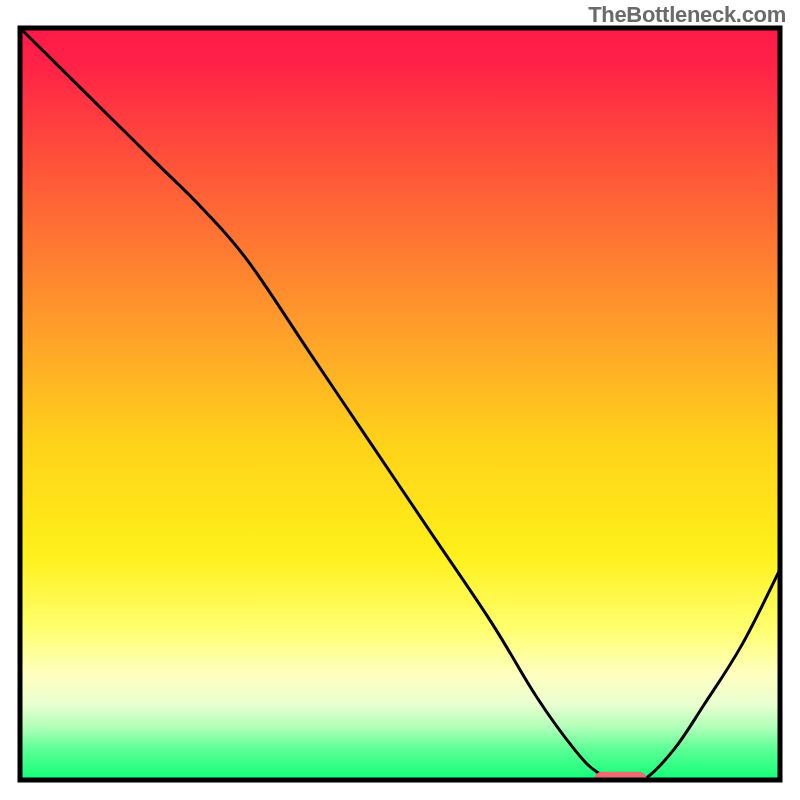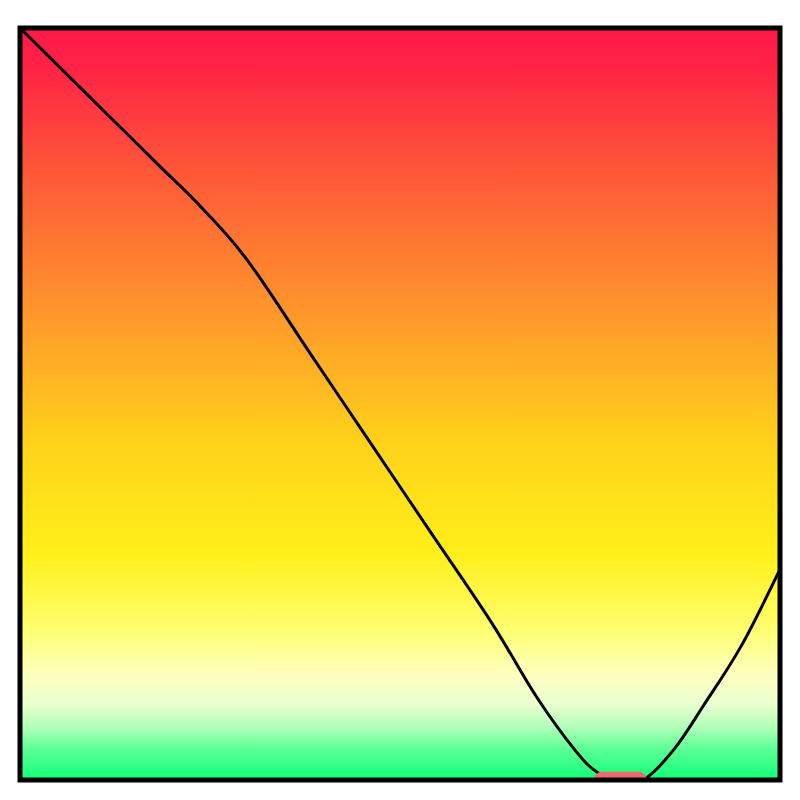--- a/index.html
+++ b/index.html
@@ -28,20 +28,21 @@
   .chart {
     position: absolute;
     left: 0;
     top: 0;
   }
 </style>
 </head>
 <body>
 
 <div class="container">
+  <div class="watermark">TheBottleneck.com</div>
   <svg class="chart" width="800" height="800" viewBox="0 0 800 800">
     <defs>
       <linearGradient id="bgGrad" x1="0" y1="0" x2="0" y2="1">
           <stop offset="0.00%" stop-color="#ff1a49"></stop>
           <stop offset="5.00%" stop-color="#ff2246"></stop>
           <stop offset="20.00%" stop-color="#ff5a38"></stop>
           <stop offset="40.00%" stop-color="#ff9e2a"></stop>
           <stop offset="55.00%" stop-color="#ffd21a"></stop>
           <stop offset="70.00%" stop-color="#fff01a"></stop>
           <stop offset="80.00%" stop-color="#ffff70"></stop>

